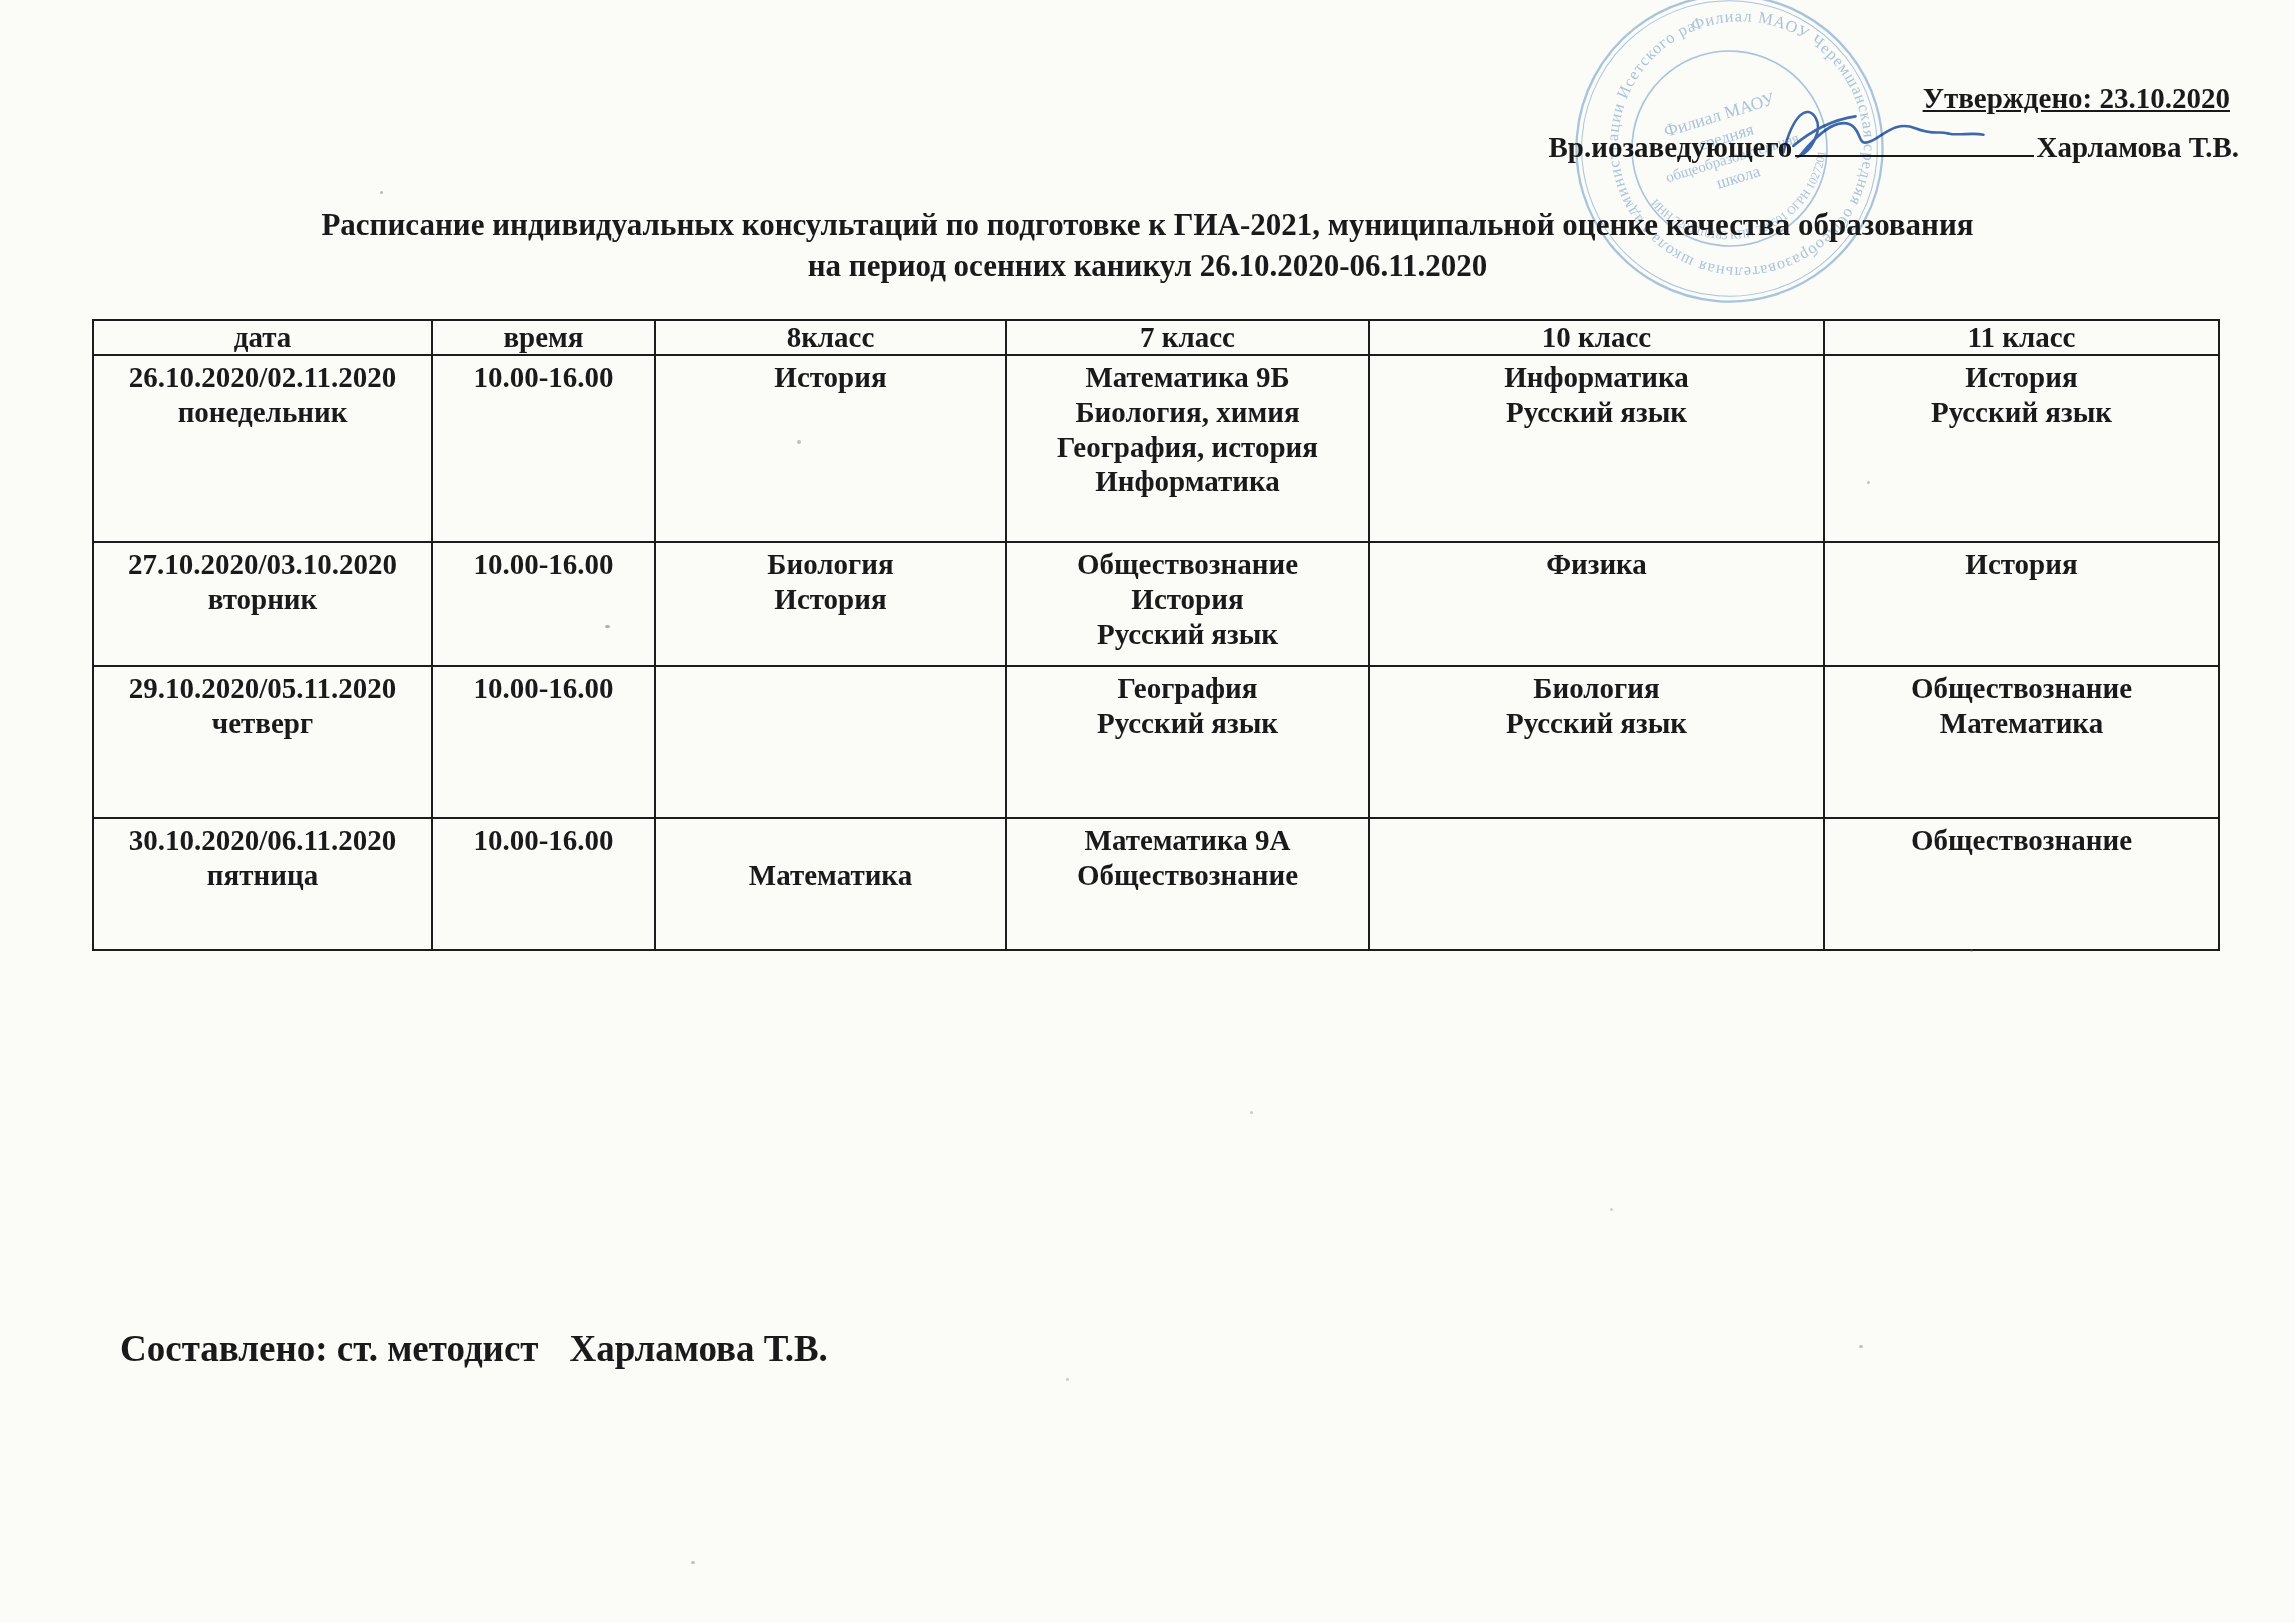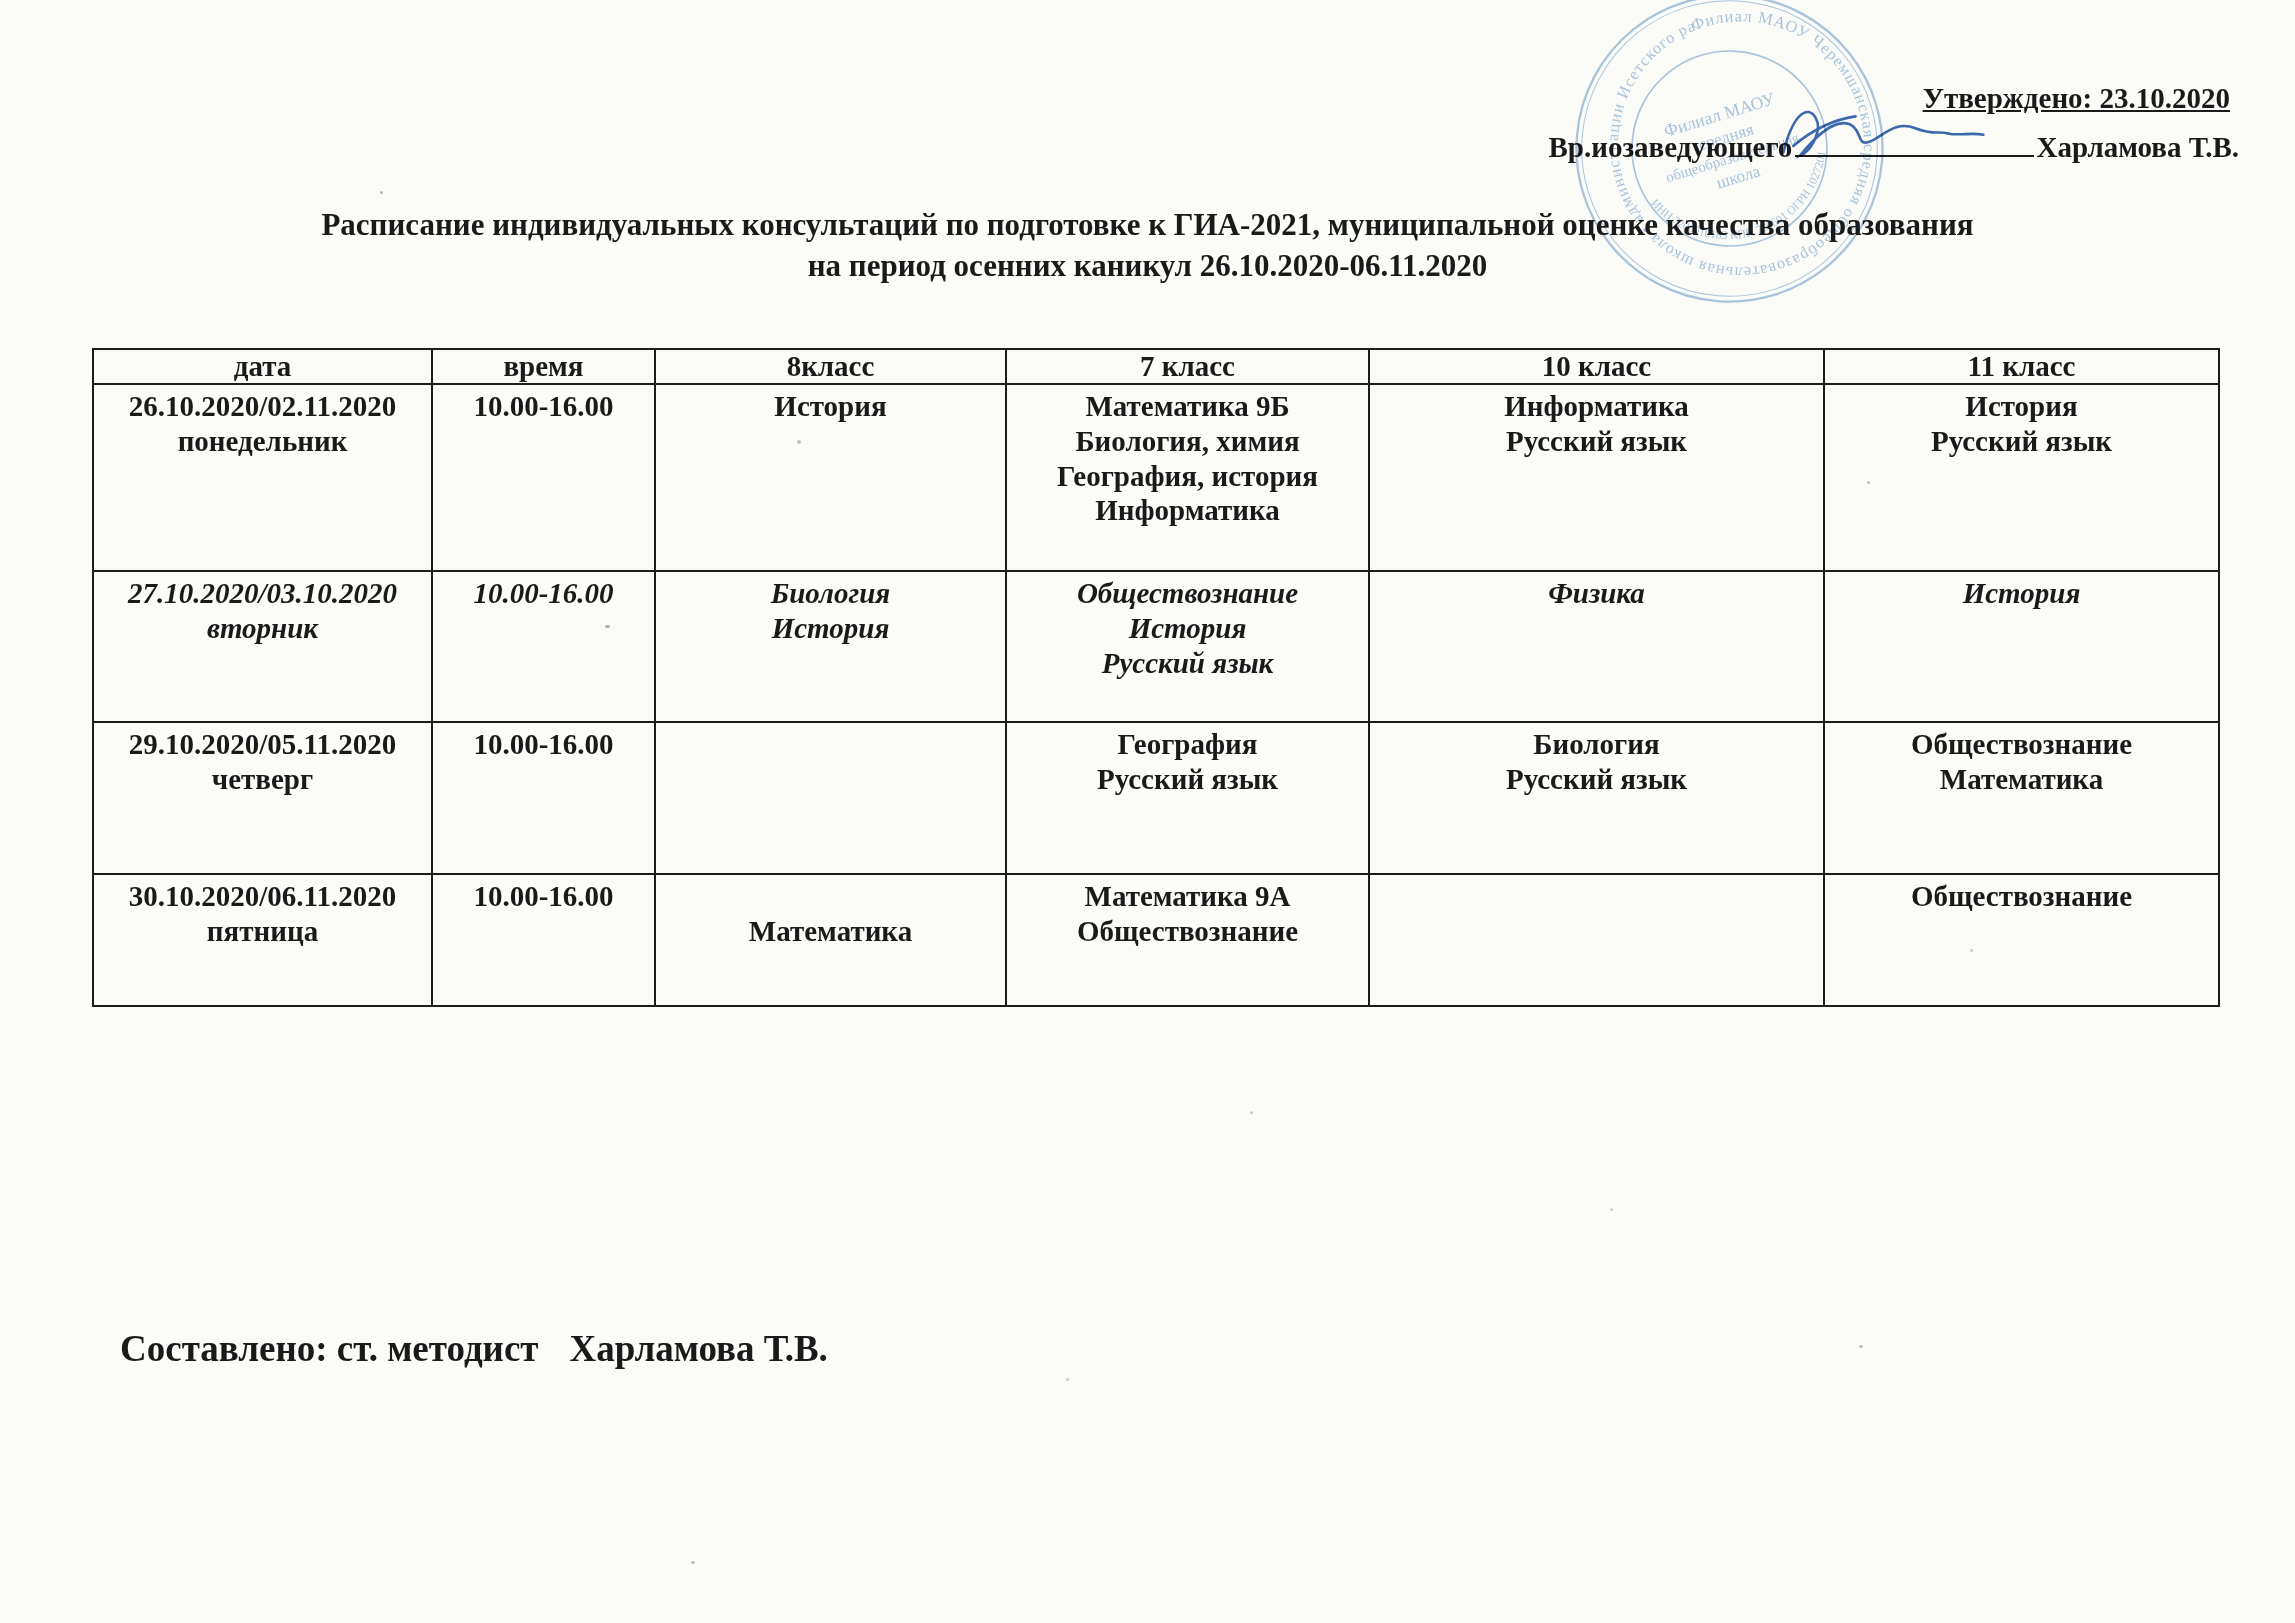--- a/index.html
+++ b/index.html
@@ -31,34 +31,34 @@
   .doc-title {
     position:absolute; top:204px; left:0; width:100%;
     text-align:center; font-weight:bold; font-size:31px; line-height:41px;
   }
 
   
   table.schedule {
     position:absolute; left:92px; top:319px;
     border-collapse:collapse; table-layout:fixed;
     width:2126px;
-    font-size:29px; font-weight:bold; line-height:1.2;margin-top:29px;
+    font-size:29px; font-weight:bold; line-height:1.2;
   }
   table.schedule th, table.schedule td {
     border:2px solid #1c1c1c;
     vertical-align:top;
     text-align:center;
     padding:3.9px 3.9px 2.6px 3.9px;
     white-space:pre-line;
     overflow:hidden;
   }
   table.schedule th { height:34px; padding:1.3px; line-height:1.05; }
   td.time { text-align:left; padding-left:9.2px; }
   tr.r1 td { height:187px; }
-  tr.r2 td { height:151px;font-style:italic; }
+  tr.r2 td { height:124px; }
   tr.r3 td { height:183px; }
   tr.r4 td { height:152px; }
   tr.r5 td { height:132px; }
 
   
   .footer-line {
     position:absolute; left:120px; top:1327px;
     font-size:37px; font-weight:bold;
   }
   .footer-line .footer-name { margin-left:31px; }

